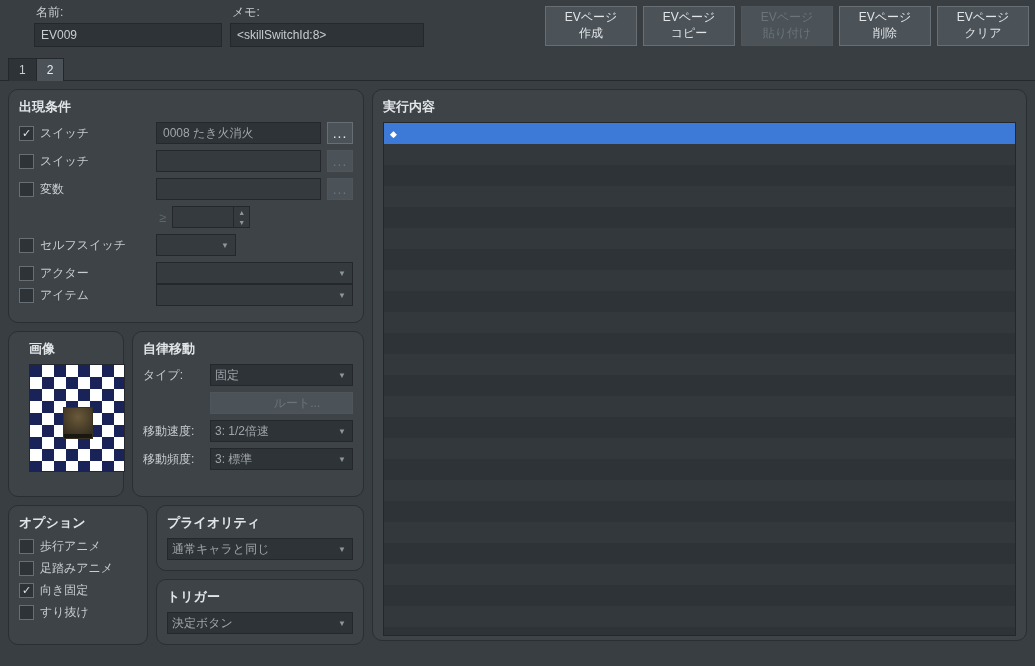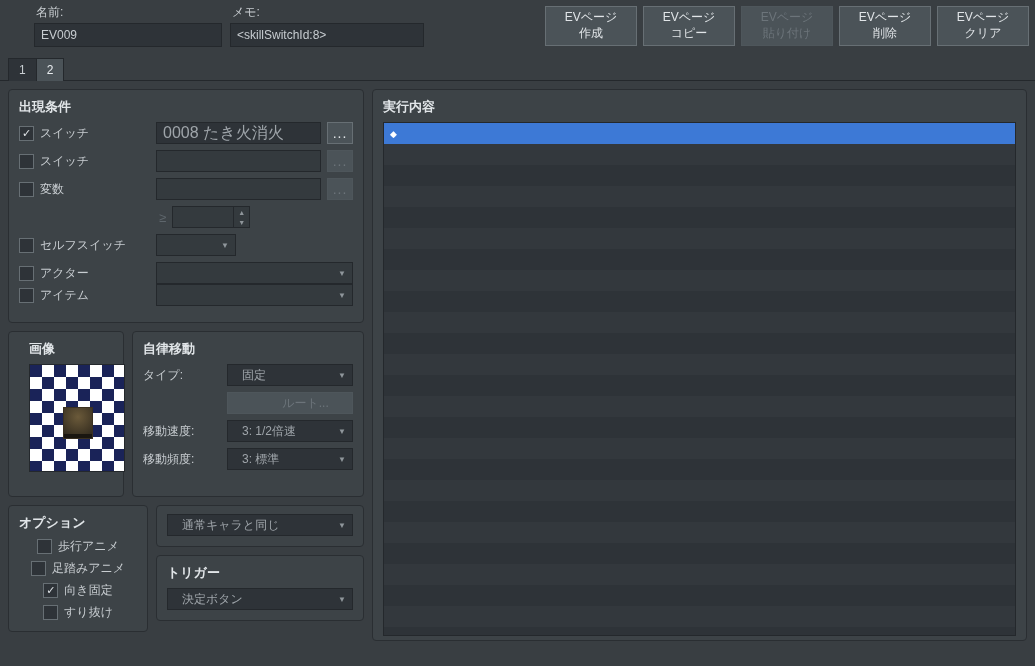--- a/index.html
+++ b/index.html
@@ -11,60 +11,60 @@
 .name-input { width: 188px; }
 .memo-input { width: 194px; }
 .toolbar { display: flex; gap: 6px; margin-left: auto; padding-top: 2px; }
 .tool-btn { background: #4b5358; border: 1px solid #676f74; color: #e1e5e8; width: 92px; height: 40px; display: flex; flex-direction: column; align-items: center; justify-content: center; font-size: 12px; line-height: 1.3; cursor: pointer; }
 .tool-btn.disabled { color: #6c747a; border-color: #4e565b; cursor: default; }
 .tabs-row { display: flex; padding: 0 8px; margin-top: 6px; border-bottom: 1px solid #24282c; }
 .tab { background: #2e3338; border: 1px solid #24282c; border-bottom: none; padding: 4px 10px; font-size: 12px; color: #c8cdd1; cursor: pointer; margin-right: -1px; position: relative; top: 1px; }
 .tab.active { background: #4b5358; color: #e8ecef; }
 .main-area { display: flex; padding: 8px; gap: 8px; }
 .left-col { width: 356px; display: flex; flex-direction: column; gap: 8px; }
-.group { background: #3d4347; border: 1px solid #2a2e32; border-radius: 4px; padding: 8px 10px 10px 10px; }
+.group { background: #3d4347; border: 1px solid #2a2e32; border-radius: 10px; padding: 8px 10px 10px 10px; }
 .group-title { font-weight: bold; color: #e1e5e8; font-size: 13px; margin-bottom: 6px; }
 .cond-row { display: flex; align-items: center; gap: 6px; margin-bottom: 6px; }
 .checkbox { width: 15px; height: 15px; background: #2e3338; border: 1px solid #676f74; display: inline-flex; align-items: center; justify-content: center; cursor: pointer; flex-shrink: 0; }
 .checkbox.checked::after { content: "✓"; color: #e1e5e8; font-size: 11px; line-height: 1; }
 .cond-label { width: 110px; flex-shrink: 0; }
-.cond-input { flex: 1; height: 22px; background: #2e3338; border: 1px solid #24282c; color: #9fa5aa; padding: 0 6px; display: flex; align-items: center; font-size: 16px; }
+.cond-input { flex: 1; height: 22px; background: #2e3338; border: 1px solid #24282c; color: #9fa5aa; padding: 0 6px; display: flex; align-items: center; font-size: 12px; }
 .cond-input.disabled { background: #343a3e; color: #6c747a; }
 .ellipsis-btn { width: 26px; height: 22px; background: #4b5358; border: 1px solid #676f74; color: #e1e5e8; display: flex; align-items: center; justify-content: center; cursor: pointer; font-size: 14px; letter-spacing: 1px; }
 .ellipsis-btn.disabled { color: #6c747a; border-color: #4e565b; }
 .gte-row { display: flex; align-items: center; gap: 6px; margin-bottom: 6px; padding-left: 140px; }
 .gte-label { color: #5e666c; font-size: 13px; }
 .spinner { width: 78px; height: 22px; background: #343a3e; border: 1px solid #24282c; display: flex; align-items: center; }
 .spinner-arrows { width: 16px; height: 100%; border-left: 1px solid #24282c; display: flex; flex-direction: column; margin-left: auto; }
 .spinner-arrow { flex: 1; display: flex; align-items: center; justify-content: center; color: #8f969b; font-size: 7px; }
-.dropdown { height: 22px; background: #2e3338; border: 1px solid #24282c; color: #9fa5aa; display: flex; align-items: center; padding: 0 14px; cursor: pointer; position: relative; }
+.dropdown { height: 22px; background: #2e3338; border: 1px solid #24282c; color: #9fa5aa; display: flex; align-items: center; padding: 0 4px; cursor: pointer; position: relative; }
 .dropdown.disabled { background: #343a3e; color: #6c747a; }
 .dropdown::after { content: "▼"; font-size: 8px; position: absolute; right: 6px; color: #8f969b; }
 .self-sw-dd { width: 80px; }
 .full-dd { flex: 1; }
 .mid-row { display: flex; gap: 8px; }
 .image-group { width: 116px; padding-left: 20px; }
 .image-box { width: 96px; height: 108px; border: 1px solid #24282c; background-image:
   linear-gradient(45deg, #fff 25%, transparent 25%),
   linear-gradient(-45deg, #fff 25%, transparent 25%),
   linear-gradient(45deg, transparent 75%, #fff 75%),
   linear-gradient(-45deg, transparent 75%, #fff 75%);
   background-size: 24px 24px;
   background-position: 0 0, 0 12px, 12px -12px, -12px 0;
   background-color: #1a2358;
   position: relative; cursor: pointer; }
 .sprite { position: absolute; width: 30px; height: 32px; left: 33px; top: 42px; background: radial-gradient(circle at 50% 30%, #6b5a3a, #2a241a); box-shadow: inset 0 -4px 0 #1a1610; border: 1px solid #3a3020; }
 .auto-group { flex: 1; }
-.auto-row { display: flex; align-items: center; gap: 20px; margin-bottom: 6px; }
+.auto-row { display: flex; align-items: center; gap: 3px; margin-bottom: 6px; }
 .auto-label { width: 64px; flex-shrink: 0; }
 .auto-dd { flex: 1; }
 .route-btn { height: 22px; background: #4b5358; border: 1px solid #4e565b; color: #6c747a; display: flex; align-items: center; justify-content: center; flex: 1; cursor: default; padding-left: 31px; }
 .bottom-row { display: flex; gap: 8px; }
 .options-group { width: 140px; }
-.opt-row { display: flex; align-items: center; gap: 6px; margin-bottom: 5px; justify-content: center; }
+.opt-row { display: flex; align-items: center; gap: 6px; margin-bottom: 5px; }
 .opt-label {}
 .right-stack { flex: 1; display: flex; flex-direction: column; gap: 8px; }
 .priority-dd { width: 100%; }
 .right-col { flex: 1; }
 .exec-group { height: 552px; }
 .exec-list { background: #2e3338; border: 1px solid #24282c; height: 514px; overflow: hidden; }
 .exec-row { height: 21px; display: flex; align-items: center; padding: 0 6px; }
 .exec-row.selected { background: #3d79d6; color: #fff; }
 .exec-row.stripe { background: #33383d; }
 .diamond { color: #fff; font-size: 9px; }
@@ -209,20 +209,21 @@
           <span class="checkbox checked"></span>
           <span class="opt-label">向き固定</span>
         </div>
         <div class="opt-row" style="margin-bottom:0">
           <span class="checkbox"></span>
           <span class="opt-label">すり抜け</span>
         </div>
       </div>
       <div class="right-stack">
         <div class="group">
+          <div class="group-title">プライオリティ</div>
           <span class="dropdown priority-dd">通常キャラと同じ</span>
         </div>
         <div class="group">
           <div class="group-title">トリガー</div>
           <span class="dropdown priority-dd">決定ボタン</span>
         </div>
       </div>
     </div>
 
   </div>

